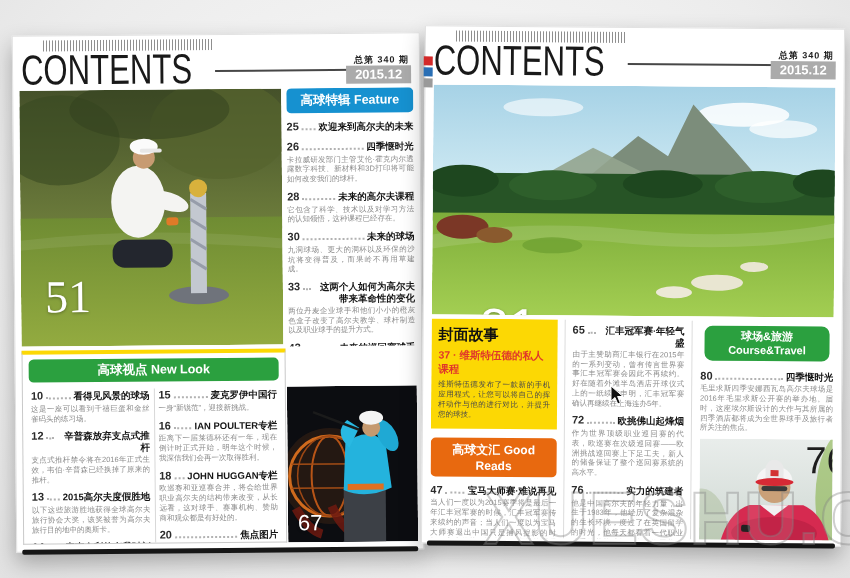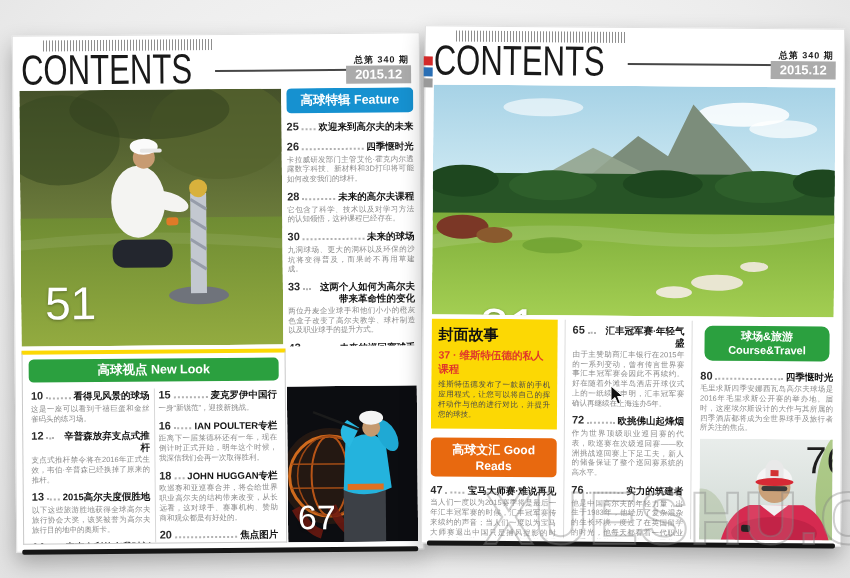--- a/index.html
+++ b/index.html
@@ -52,22 +52,22 @@
   #colA{width:126px;flex:none;}
   #colB{width:120px;flex:none;border-left:1px solid #dcdcdc;margin-left:7px;padding-left:7px;box-sizing:border-box;}
   #colC{flex:1;border-left:1px solid #dcdcdc;margin-left:7px;padding-left:8px;overflow:hidden;}
   #coverbox{background:#fcd804;padding:7px 7px 8px;}
   #coverbox .cs-title{font-size:15px;font-weight:bold;color:#111;}
   #coverbox .cs-line{font-size:10.5px;font-weight:bold;color:#e0372b;margin:4px 0 3px;}
   #coverbox .cs-desc{font-size:7.5px;color:#4a4a4a;line-height:1.35;text-align:justify;}
   #travelphoto{position:relative;width:152px;height:116px;margin-top:4px;overflow:hidden;}
 
   .photonum{position:absolute;color:#fff;font-weight:300;line-height:1;text-shadow:0 1px 3px rgba(0,0,0,.35);}
-  #num51{left:24px;top:190px;font-size:46px;}
-  #num67{left:10px;bottom:8px;font-size:34px;}
+  #num51{left:24px;top:184px;font-size:46px;font-family:Liberation Serif, serif;}
+  #num67{left:10px;bottom:8px;font-size:22px;}
   #num81{left:48px;top:216px;font-size:52px;}
   #num76{right:4px;top:2px;font-size:38px;color:#1d1d1d;text-shadow:none;font-weight:400;}
 
   .wm{position:absolute;left:484px;top:476px;z-index:40;font-size:74px;font-weight:bold;letter-spacing:1px;
       color:rgba(255,255,255,0.10);-webkit-text-stroke:2px rgba(130,130,130,0.38);white-space:nowrap;}
   #cursor{position:absolute;left:610px;top:385px;z-index:60;}
   .gutter-marks{position:absolute;left:-2px;top:30px;z-index:5;}
   .gutter-marks div{width:9px;height:9px;margin-bottom:2px;}
 </style>
 </head>

